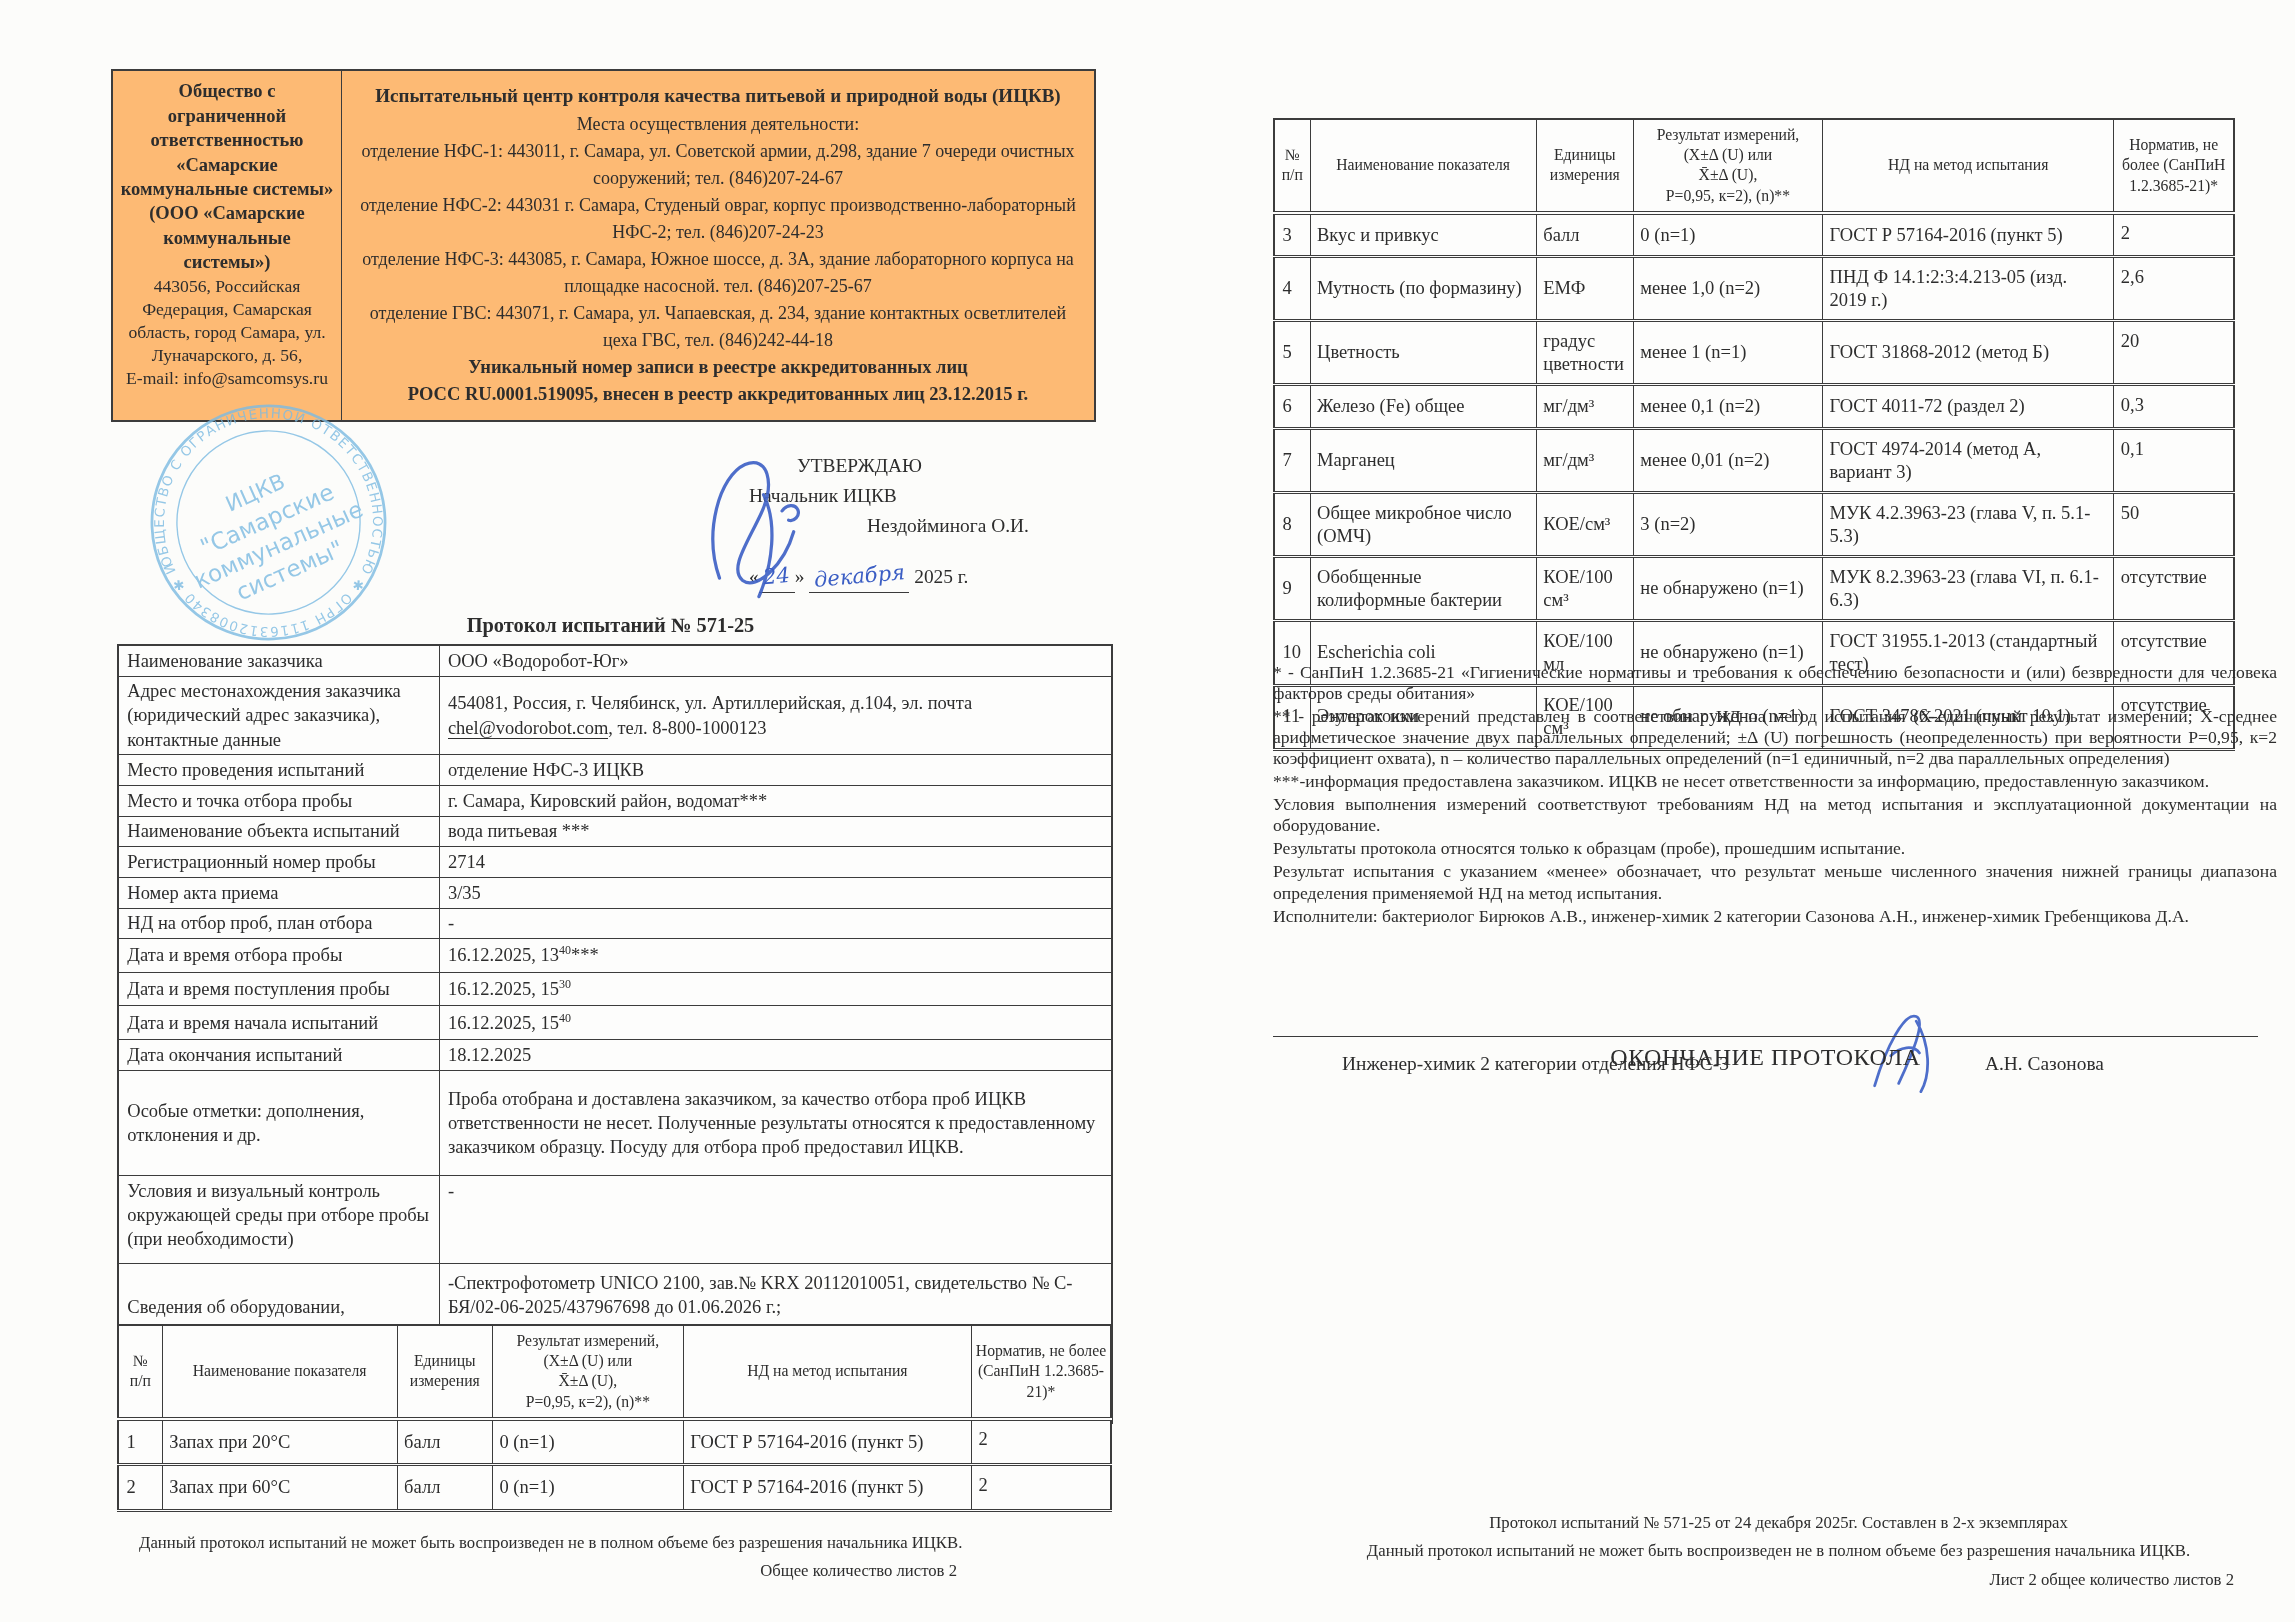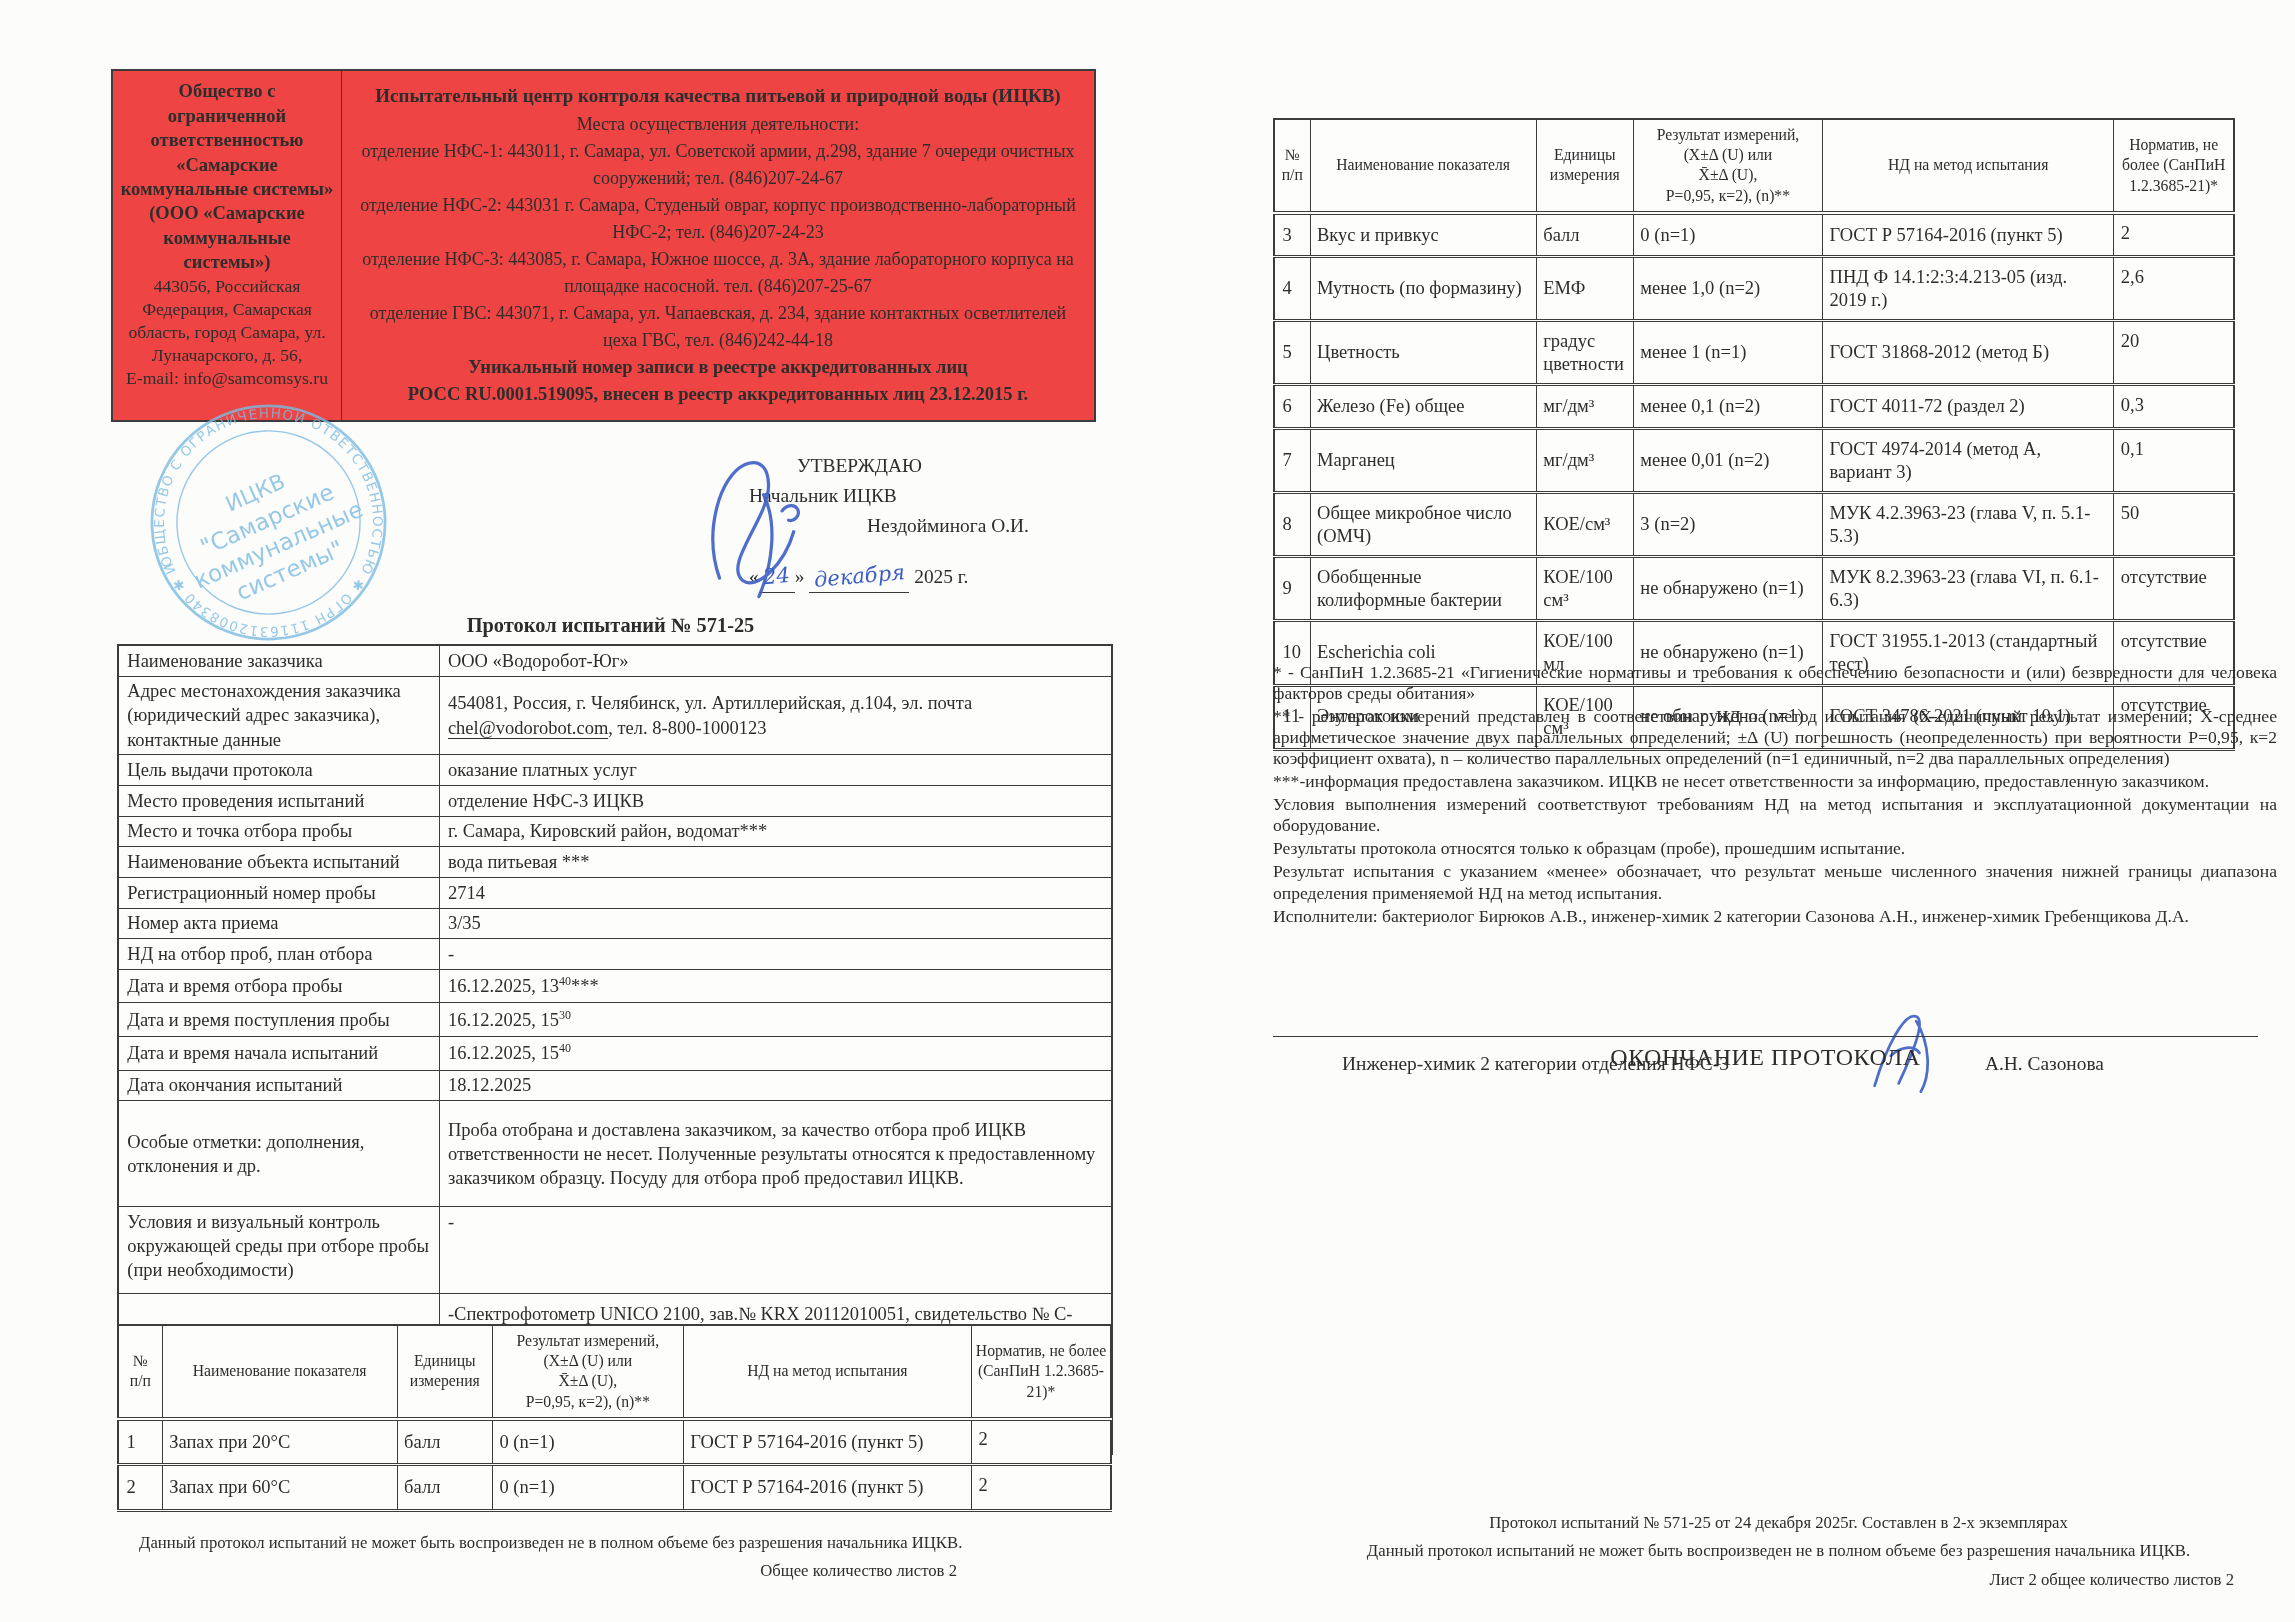--- a/index.html
+++ b/index.html
@@ -4,21 +4,21 @@
 <style>
   html,body{margin:0;padding:0;}
   body{
     width:2295px;height:1623px;position:relative;
     background:#fcfcfa;color:#2d2d2d;
     font-family:"Liberation Serif", serif;
     -webkit-font-smoothing:antialiased;
   }
   .abs{position:absolute;}
   
-  .hdrbox{display:flex;border:2.3px solid #3c3c3c;width:981px;background:#ef4444;}
+  .hdrbox{display:flex;border:2.3px solid #3c3c3c;width:981px;background:#fdba74;}
   .hdr-left{
     width:215px;border-right:1.9px solid #3c3c3c;padding:8.3px 6.5px;
     text-align:center;font-size:17.6px;line-height:1.32;
   }
   .hdr-left .nm{font-weight:bold;font-size:18.5px;}
   .hdr-right{flex:1;padding:11px 14px;text-align:center;font-size:18px;line-height:1.5;}
   .hdr-right .t{font-weight:bold;font-size:19px;}
   .hdr-right .b{font-weight:bold;font-size:18.5px;}
   
   .stamp{opacity:.8;}
@@ -120,24 +120,20 @@
   <tbody>
     <tr class="std">
       <td class="lab">Наименование заказчика</td>
       <td>ООО «Водоробот-Юг»</td>
     </tr>
     <tr>
       <td class="lab">Адрес местонахождения заказчика (юридический адрес заказчика), контактные данные</td>
       <td style="height:69px;margin-top:47px;"><span>454081, Россия, г. Челябинск, ул. Артиллерийская, д.104, эл. почта </span><span class="uline">chel@vodorobot.com</span><span>, тел. 8-800-1000123</span></td>
     </tr>
     <tr class="std">
-      <td class="lab">Цель выдачи протокола</td>
-      <td>оказание платных услуг</td>
-    </tr>
-    <tr class="std">
       <td class="lab">Место проведения испытаний</td>
       <td>отделение НФС-3 ИЦКВ</td>
     </tr>
     <tr class="std">
       <td class="lab">Место и точка отбора пробы</td>
       <td>г. Самара, Кировский район, водомат***</td>
     </tr>
     <tr class="std">
       <td class="lab">Наименование объекта испытаний</td>
       <td>вода питьевая ***</td>

